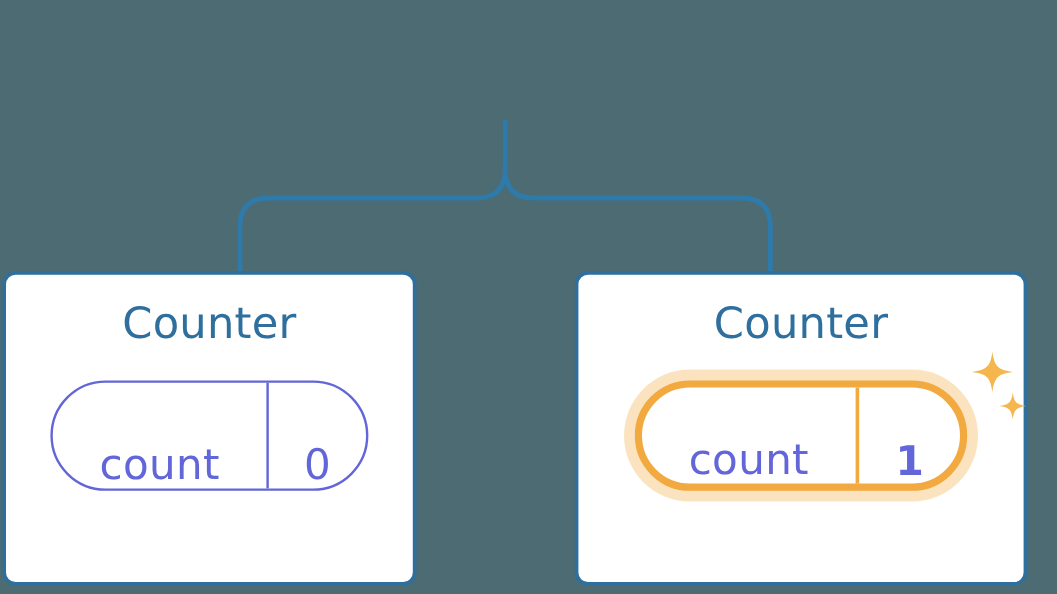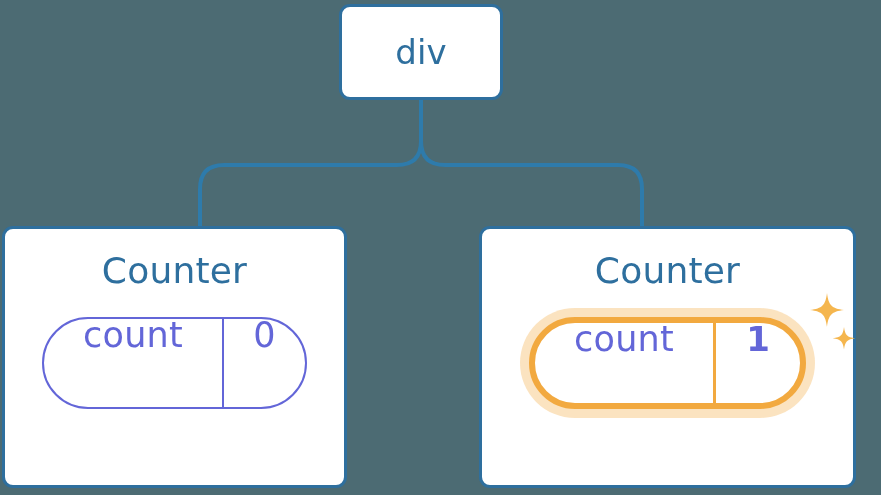--- a/index.html
+++ b/index.html
@@ -101,21 +101,21 @@
 
   .pill-highlight {
     width: 277px;
     border: 6px solid #f2a93f;
     box-shadow: 0 0 0 9px rgba(244, 173, 70, 0.34);
   }
 
   .pill-key,
   .pill-val {
     display: flex;
-    align-items: flex-start;
+    align-items: flex-end;
     justify-content: center;
     box-sizing: border-box;
   }
 
   .pill-plain .pill-key {
     flex: 0 0 180px;
     border-right: 2px solid #6366d8;
   }
   .pill-plain .pill-val {
     flex: 1 1 auto;
@@ -163,23 +163,20 @@
 <body>
 
 <div id="stage">
 
   <svg id="connectors" viewBox="0 0 881 495" width="881" height="495" aria-hidden="true">
 
     <path d="M 421 100 L 421 141 Q 421 165 445 165 L 618 165 Q 642 165 642 189 L 642 226" fill="none" stroke="#2e7bab" stroke-width="4" stroke-linecap="butt"></path>
     <path d="M 421 141 Q 421 165 397 165 L 224 165 Q 200 165 200 189 L 200 226" fill="none" stroke="#2e7bab" stroke-width="4" stroke-linecap="butt"></path>
   </svg>
 
-  <div class="node node-root">
-    <span class="node-label-root">div</span>
-  </div>
 
   <div class="node node-child node-child-left">
     <span class="node-label-child">Counter</span>
 
     <div class="pill-wrap">
       <div class="pill pill-plain">
         <div class="pill-key">
           <span class="pill-key-text">count</span>
         </div>
         <div class="pill-val">

